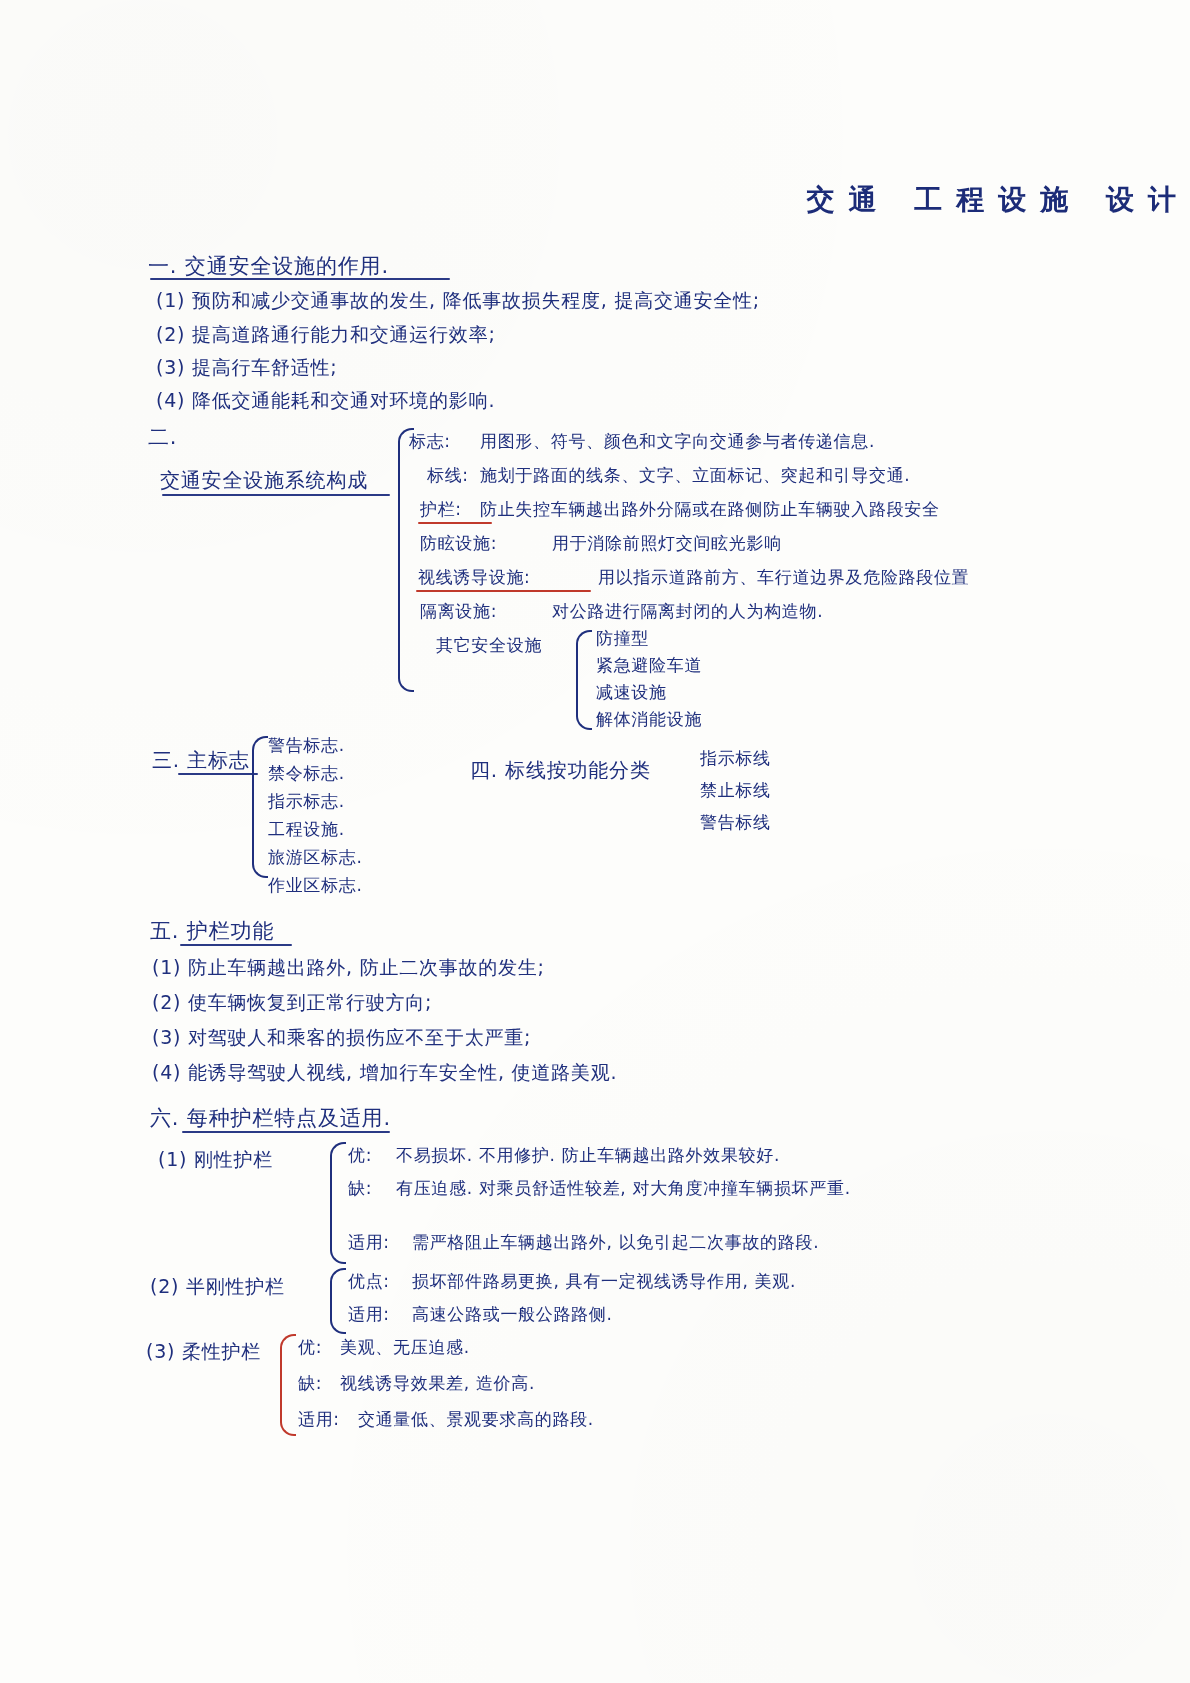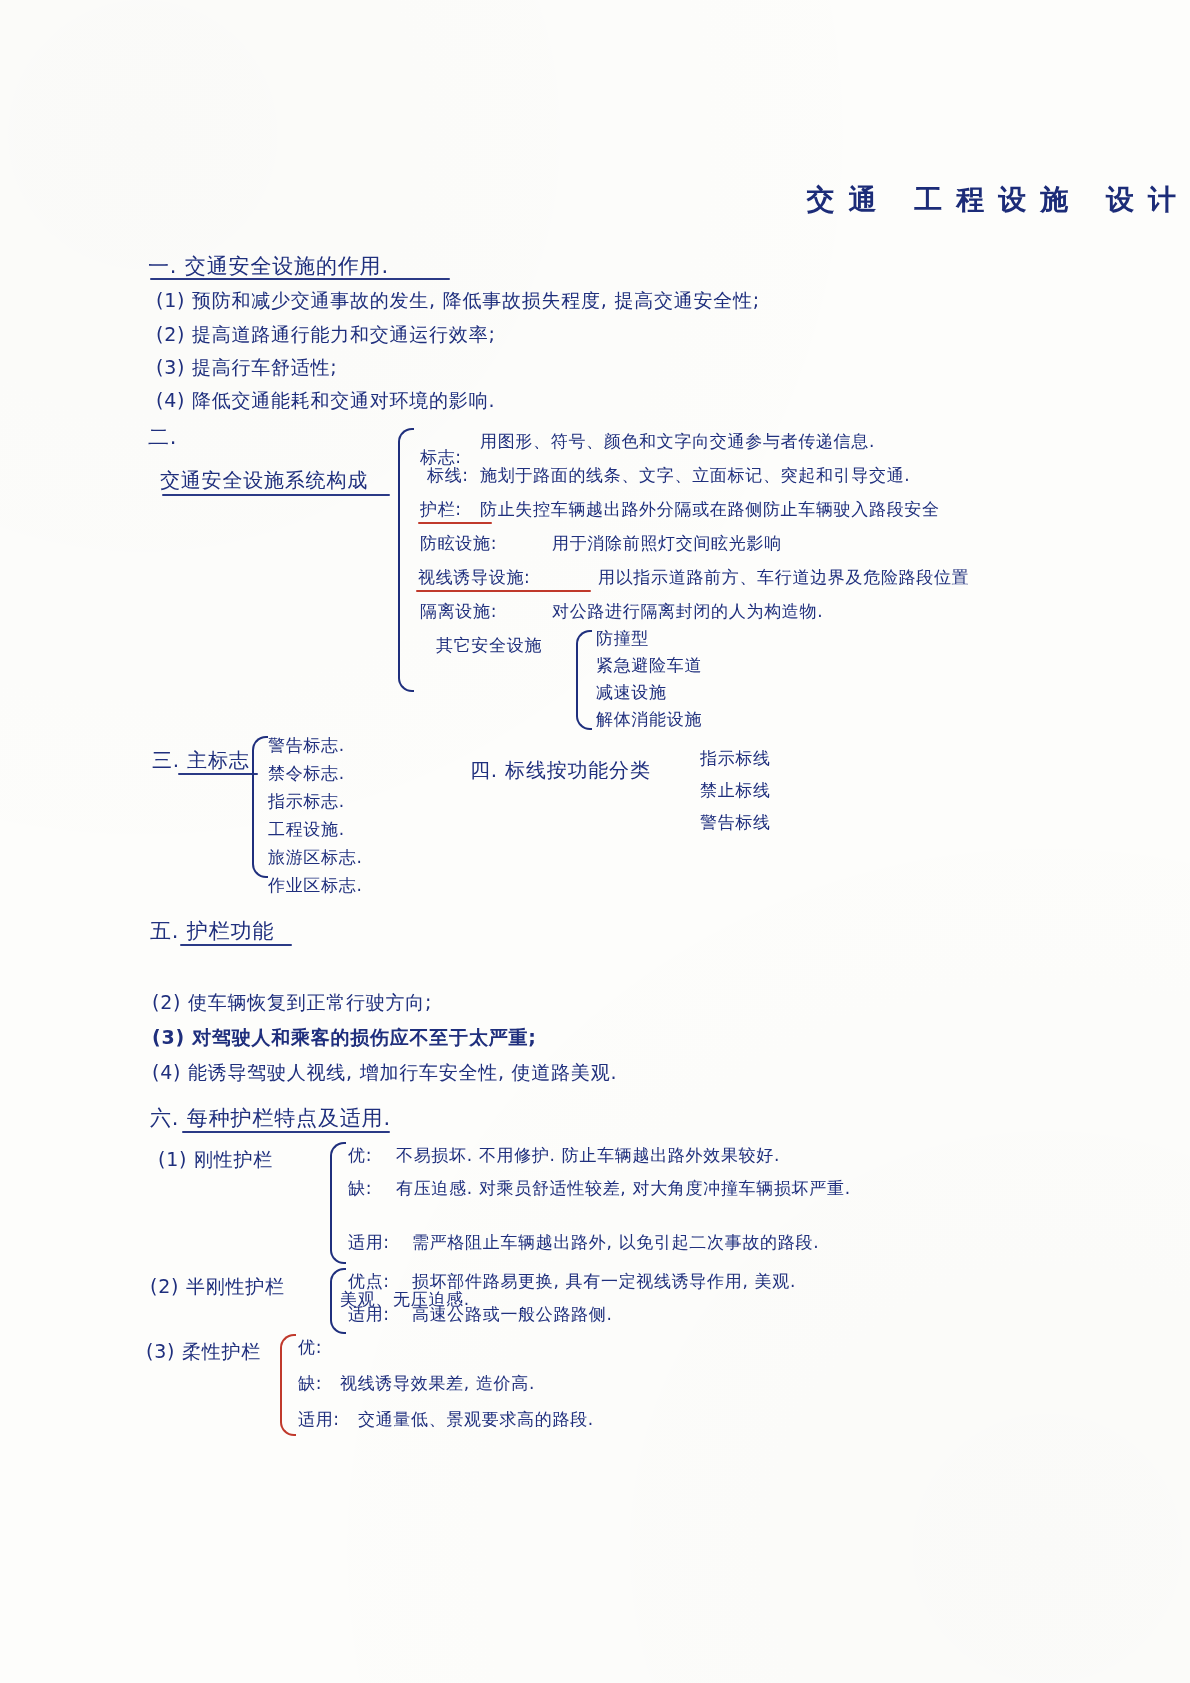--- a/index.html
+++ b/index.html
@@ -98,21 +98,21 @@
   <div class="line hand" style="left:156px; top:323px;">(2) 提高道路通行能力和交通运行效率;</div>
   <div class="line hand" style="left:156px; top:356px;">(3) 提高行车舒适性;</div>
   <div class="line hand" style="left:156px; top:389px;">(4) 降低交通能耗和交通对环境的影响.</div>
 
   <div class="line hand" style="left:148px; top:424px; font-size:21px;">二.</div>
   <div class="line hand" style="left:160px; top:468px; font-size:20px;">交通安全设施系统构成</div>
   <div class="underline-blue" style="left:162px; top:494px; width:228px;"></div>
 
   <div class="brace" style="left:398px; top:428px; height:260px;"></div>
 
-  <div class="line hand small" style="left:420px; top:431px;margin-top:16px;">标志:</div>
+  <div class="line hand small" style="left:409px; top:431px;">标志:</div>
   <div class="line hand small" style="left:480px; top:431px;">用图形、符号、颜色和文字向交通参与者传递信息.</div>
 
   <div class="line hand small" style="left:420px; top:465px;margin-left:7px;">标线:</div>
   <div class="line hand small" style="left:480px; top:465px;">施划于路面的线条、文字、立面标记、突起和引导交通.</div>
 
   <div class="line hand small" style="left:420px; top:499px;">护栏:</div>
   <div class="line hand small" style="left:480px; top:499px;">防止失控车辆越出路外分隔或在路侧防止车辆驶入路段安全</div>
   <div class="underline-red" style="left:418px; top:522px; width:74px;"></div>
 
   <div class="line hand small" style="left:420px; top:533px;">防眩设施:</div>
@@ -146,22 +146,23 @@
   <div class="line hand small" style="left:268px; top:875px;">作业区标志.</div>
 
   <div class="line hand" style="left:470px; top:758px; font-size:20px;">四. 标线按功能分类</div>
   <div class="line hand small" style="left:700px; top:748px;">指示标线</div>
   <div class="line hand small" style="left:700px; top:780px;">禁止标线</div>
   <div class="line hand small" style="left:700px; top:812px;">警告标线</div>
 
   <div class="line hand" style="left:150px; top:918px; font-size:21px;">五. 护栏功能</div>
   <div class="underline-blue" style="left:180px; top:944px; width:112px;"></div>
 
+  <div class="line hand" style="left:152px; top:956px;">(1) 防止车辆越出路外, 防止二次事故的发生;</div>
   <div class="line hand" style="left:152px; top:991px;">(2) 使车辆恢复到正常行驶方向;</div>
-  <div class="line hand" style="left:152px; top:1026px;font-weight:bold;">(3) 对驾驶人和乘客的损伤应不至于太严重;</div>
+  <div class="line hand" style="left:152px; top:1026px;">(3) 对驾驶人和乘客的损伤应不至于太严重;</div>
   <div class="line hand" style="left:152px; top:1061px;">(4) 能诱导驾驶人视线, 增加行车安全性, 使道路美观.</div>
 
   <div class="line hand" style="left:150px; top:1105px; font-size:21px;">六. 每种护栏特点及适用.</div>
   <div class="underline-blue" style="left:182px; top:1131px; width:208px;"></div>
 
   <div class="line hand" style="left:158px; top:1148px;">(1) 刚性护栏</div>
   <div class="brace" style="left:330px; top:1142px; height:118px;"></div>
   <div class="line hand small" style="left:348px; top:1145px;">优:</div>
   <div class="line hand small" style="left:396px; top:1145px;">不易损坏. 不用修护. 防止车辆越出路外效果较好.</div>
 
@@ -175,21 +176,21 @@
   <div class="brace" style="left:330px; top:1268px; height:62px;"></div>
   <div class="line hand small ink-red" style="left:348px; top:1271px;">优点:</div>
   <div class="line hand small ink-red" style="left:412px; top:1271px;">损坏部件路易更换, 具有一定视线诱导作用, 美观.</div>
 
   <div class="line hand small ink-red" style="left:348px; top:1304px;">适用:</div>
   <div class="line hand small ink-red" style="left:412px; top:1304px;">高速公路或一般公路路侧.</div>
 
   <div class="line hand" style="left:146px; top:1340px;">(3) 柔性护栏</div>
   <div class="brace brace-red" style="left:280px; top:1334px; height:98px;"></div>
   <div class="line hand small ink-red" style="left:298px; top:1337px;">优:</div>
-  <div class="line hand small ink-red" style="left:340px; top:1289px;text-align:right;">美观、无压迫感.</div>
+  <div class="line hand small ink-red" style="left:340px; top:1337px;text-align:right;">美观、无压迫感.</div>
 
   <div class="line hand small ink-red" style="left:298px; top:1373px;">缺:</div>
   <div class="line hand small ink-red" style="left:340px; top:1373px;">视线诱导效果差, 造价高.</div>
 
   <div class="line hand small ink-red" style="left:298px; top:1409px;">适用:</div>
   <div class="line hand small ink-red" style="left:358px; top:1409px;">交通量低、景观要求高的路段.</div>
 
 </div>
 
 </body></html>

